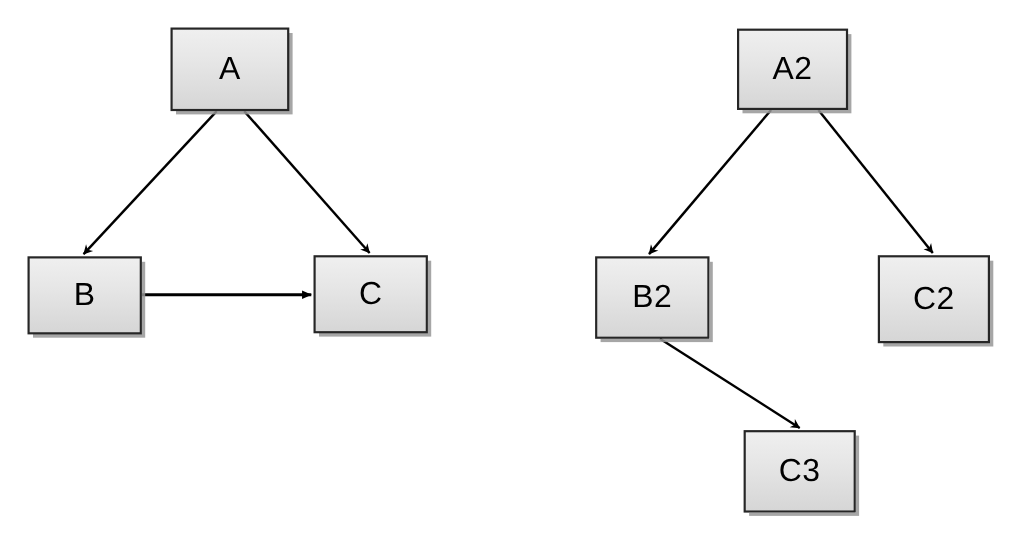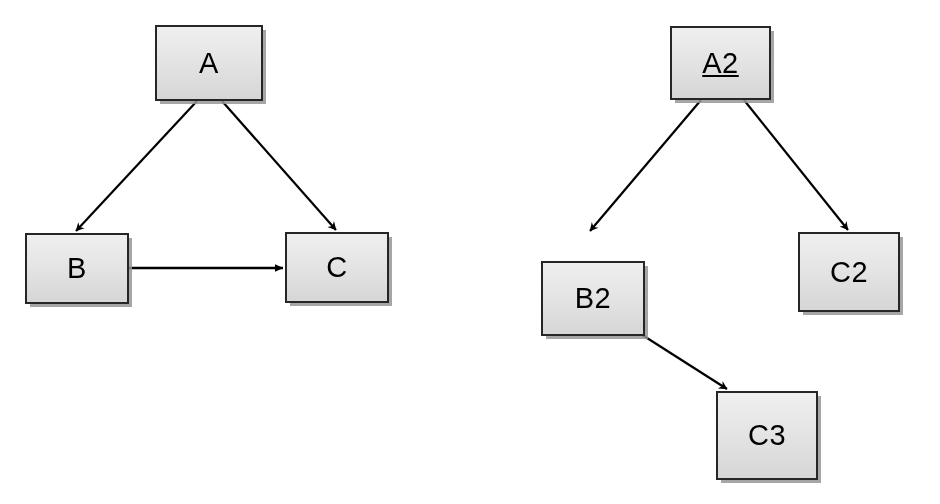--- a/index.html
+++ b/index.html
@@ -72,27 +72,27 @@
   <div id="nodes-group">
       <div class="node" style="left: 155px; top: 25px; width: 108px; height: 76px;">
         <span>A</span>
       </div>
       <div class="node" style="left: 25px; top: 233px; width: 104px; height: 71px;">
         <span>B</span>
       </div>
       <div class="node" style="left: 285px; top: 232px; width: 104px; height: 71px;">
         <span>C</span>
       </div>
-      <div class="node" style="left: 670px; top: 26px; width: 101px; height: 74px; text-decoration: underline;">
+      <div class="node" style="left: 670px; top: 26px; width: 101px; height: 74px;">
         <span>A2</span>
       </div>
-      <div class="node" style="left: 541px; top: 233px; width: 104px; height: 75px; margin-top: 28px;">
+      <div class="node" style="left: 541px; top: 233px; width: 104px; height: 75px;">
         <span>B2</span>
       </div>
       <div class="node" style="left: 798px; top: 232px; width: 102px; height: 80px;">
         <span>C2</span>
       </div>
-      <div class="node" style="left: 676px; top: 391px; width: 102px; height: 89px; margin-left: 40px;">
+      <div class="node" style="left: 676px; top: 391px; width: 102px; height: 75px;">
         <span>C3</span>
       </div>
     </div>
 
 </div>
 
 </body></html>

